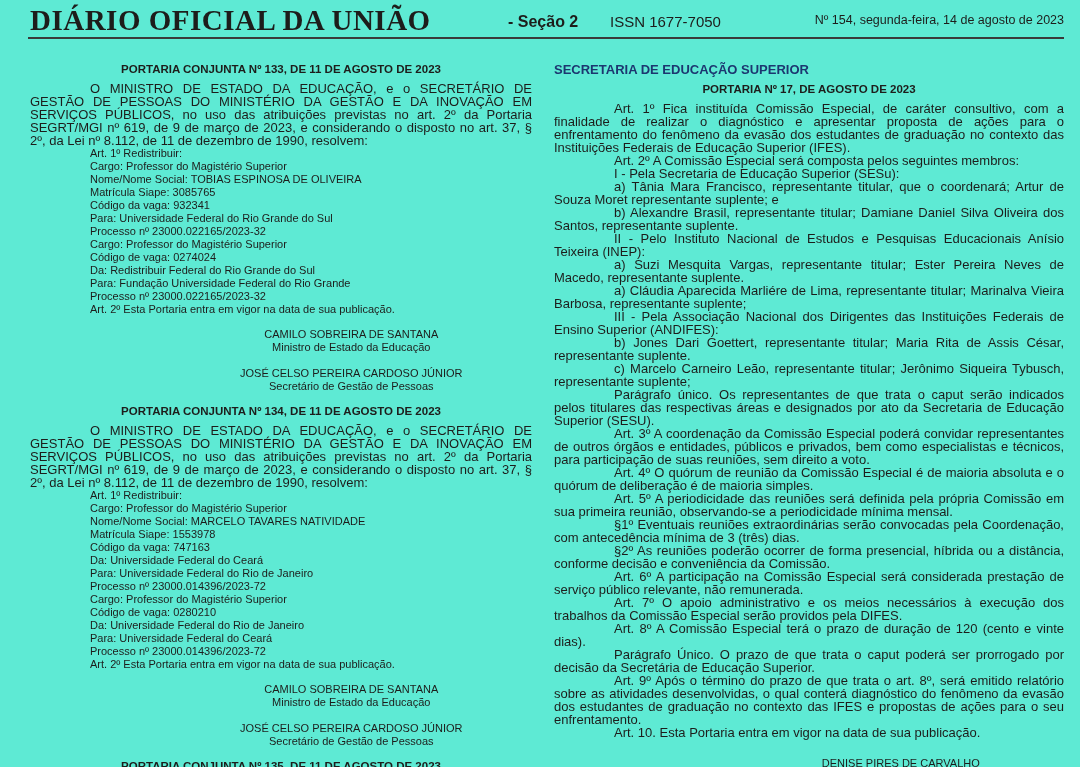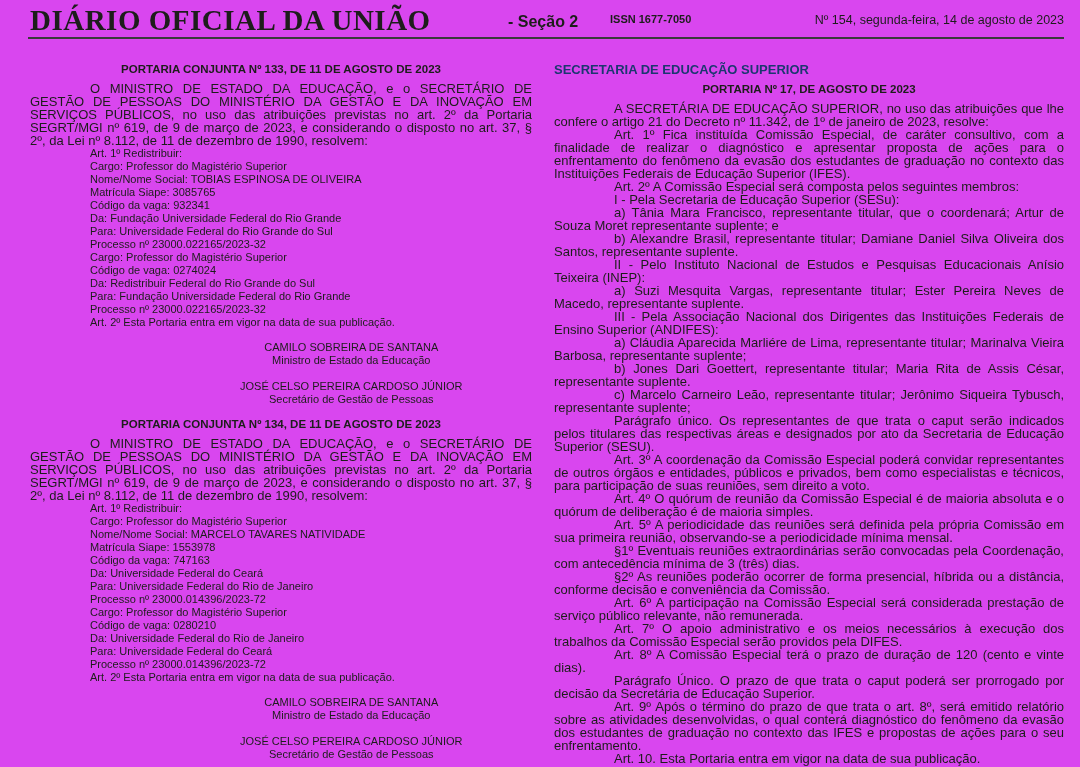--- a/index.html
+++ b/index.html
@@ -1,32 +1,32 @@
 <!DOCTYPE html>
 <html lang="pt" style="--accent-blue: #1c3770;"><head>
 <meta charset="utf-8">
 <style>
   html,body { margin:0; padding:0; background:#f4f4f4; }
   .page {
     position:relative; width:1080px; height:767px; margin:0 auto;
-    background:#d946ef; overflow:hidden;
+    background:#5eead4; overflow:hidden;
     font-family:"Liberation Sans", sans-serif; color:#1d1d1b;
   }
   
   .gazette-header { position:relative; height:40px; }
   .masthead {
     position:absolute; left:30px; top:4px;
     font-family:"Liberation Serif", serif; font-weight:bold;
     font-size:29px; letter-spacing:0.5px; white-space:nowrap;
   }
   .section-label {
     position:absolute; left:508px; top:13px;
     font-weight:bold; font-size:16px; white-space:nowrap;
   }
-  .issn { position:absolute; left:610px; top:13px; font-size:11px;font-weight:bold; }
+  .issn { position:absolute; left:610px; top:13px; font-size:15px; }
   .edition { position:absolute; right:16px; top:13px; font-size:12.5px; white-space:nowrap; }
   .header-rule {
     position:absolute; left:28px; right:16px; top:37px;
     border-top:2px solid #3a3a3a; height:0;
   }
   
   .columns { display:flex; padding:0 16px 0 30px; }
   .col { box-sizing:border-box; padding-top:17px; }
   .col.left  { width:502px; margin-right:22px; }
   .col.right { width:510px; }
@@ -73,21 +73,20 @@
       <div>
           <article class="portaria">
           <h3 class="doc-title">PORTARIA CONJUNTA Nº 133, DE 11 DE AGOSTO DE 2023</h3>
           <p class="para">O MINISTRO DE ESTADO DA EDUCAÇÃO, e o SECRETÁRIO DE GESTÃO DE PESSOAS DO MINISTÉRIO DA GESTÃO E DA INOVAÇÃO EM SERVIÇOS PÚBLICOS, no uso das atribuições previstas no art. 2º da Portaria SEGRT/MGI nº 619, de 9 de março de 2023, e considerando o disposto no art. 37, § 2º, da Lei nº 8.112, de 11 de dezembro de 1990, resolvem:</p>
           <div>
               <div class="line">Art. 1º Redistribuir:</div>
               <div class="line">Cargo: Professor do Magistério Superior</div>
               <div class="line">Nome/Nome Social: TOBIAS ESPINOSA DE OLIVEIRA</div>
               <div class="line">Matrícula Siape: 3085765</div>
               <div class="line">Código da vaga: 932341</div>
-              <div class="line">Da: Fundação Universidade Federal do Rio Grande</div>
               <div class="line">Para: Universidade Federal do Rio Grande do Sul</div>
               <div class="line">Processo nº 23000.022165/2023-32</div>
               <div class="line">Cargo: Professor do Magistério Superior</div>
               <div class="line">Código de vaga: 0274024</div>
               <div class="line">Da: Redistribuir Federal do Rio Grande do Sul</div>
               <div class="line">Para: Fundação Universidade Federal do Rio Grande</div>
               <div class="line">Processo nº 23000.022165/2023-32</div>
               <div class="line">Art. 2º Esta Portaria entra em vigor na data de sua publicação.</div>
             </div>
           <div class="sig-block">
@@ -132,30 +131,29 @@
             </div>
         </article>
         </div>
       <h3 class="doc-title">PORTARIA CONJUNTA Nº 135, DE 11 DE AGOSTO DE 2023</h3>
     </section>
 
     <section class="col right">
       <h2 class="section-title">SECRETARIA DE EDUCAÇÃO SUPERIOR</h2>
       <h3 class="doc-title">PORTARIA Nº 17, DE AGOSTO DE 2023</h3>
       <div>
-          <p class="para">A SECRETÁRIA DE EDUCAÇÃO SUPERIOR, no uso das atribuições que lhe confere o artigo 21 do Decreto nº 11.342, de 1º de janeiro de 2023, resolve:</p>
           <p class="para">Art. 1º Fica instituída Comissão Especial, de caráter consultivo, com a finalidade de realizar o diagnóstico e apresentar proposta de ações para o enfrentamento do fenômeno da evasão dos estudantes de graduação no contexto das Instituições Federais de Educação Superior (IFES).</p>
           <p class="para">Art. 2º A Comissão Especial será composta pelos seguintes membros:</p>
           <p class="para">I - Pela Secretaria de Educação Superior (SESu):</p>
           <p class="para">a) Tânia Mara Francisco, representante titular, que o coordenará; Artur de Souza Moret representante suplente; e</p>
           <p class="para">b) Alexandre Brasil, representante titular; Damiane Daniel Silva Oliveira dos Santos, representante suplente.</p>
           <p class="para">II - Pelo Instituto Nacional de Estudos e Pesquisas Educacionais Anísio Teixeira (INEP):</p>
           <p class="para">a) Suzi Mesquita Vargas, representante titular; Ester Pereira Neves de Macedo, representante suplente.</p>
+          <p class="para">a) Cláudia Aparecida Marliére de Lima, representante titular; Marinalva Vieira Barbosa, representante suplente;</p>
           <p class="para">III - Pela Associação Nacional dos Dirigentes das Instituições Federais de Ensino Superior (ANDIFES):</p>
-          <p class="para">a) Cláudia Aparecida Marliére de Lima, representante titular; Marinalva Vieira Barbosa, representante suplente;</p>
           <p class="para">b) Jones Dari Goettert, representante titular; Maria Rita de Assis César, representante suplente.</p>
           <p class="para">c) Marcelo Carneiro Leão, representante titular; Jerônimo Siqueira Tybusch, representante suplente;</p>
           <p class="para">Parágrafo único. Os representantes de que trata o caput serão indicados pelos titulares das respectivas áreas e designados por ato da Secretaria de Educação Superior (SESU).</p>
           <p class="para">Art. 3º A coordenação da Comissão Especial poderá convidar representantes de outros órgãos e entidades, públicos e privados, bem como especialistas e técnicos, para participação de suas reuniões, sem direito a voto.</p>
           <p class="para">Art. 4º O quórum de reunião da Comissão Especial é de maioria absoluta e o quórum de deliberação é de maioria simples.</p>
           <p class="para">Art. 5º A periodicidade das reuniões será definida pela própria Comissão em sua primeira reunião, observando-se a periodicidade mínima mensal.</p>
           <p class="para">§1º Eventuais reuniões extraordinárias serão convocadas pela Coordenação, com antecedência mínima de 3 (três) dias.</p>
           <p class="para">§2º As reuniões poderão ocorrer de forma presencial, híbrida ou a distância, conforme decisão e conveniência da Comissão.</p>
           <p class="para">Art. 6º A participação na Comissão Especial será considerada prestação de serviço público relevante, não remunerada.</p>
           <p class="para">Art. 7º O apoio administrativo e os meios necessários à execução dos trabalhos da Comissão Especial serão providos pela DIFES.</p>

